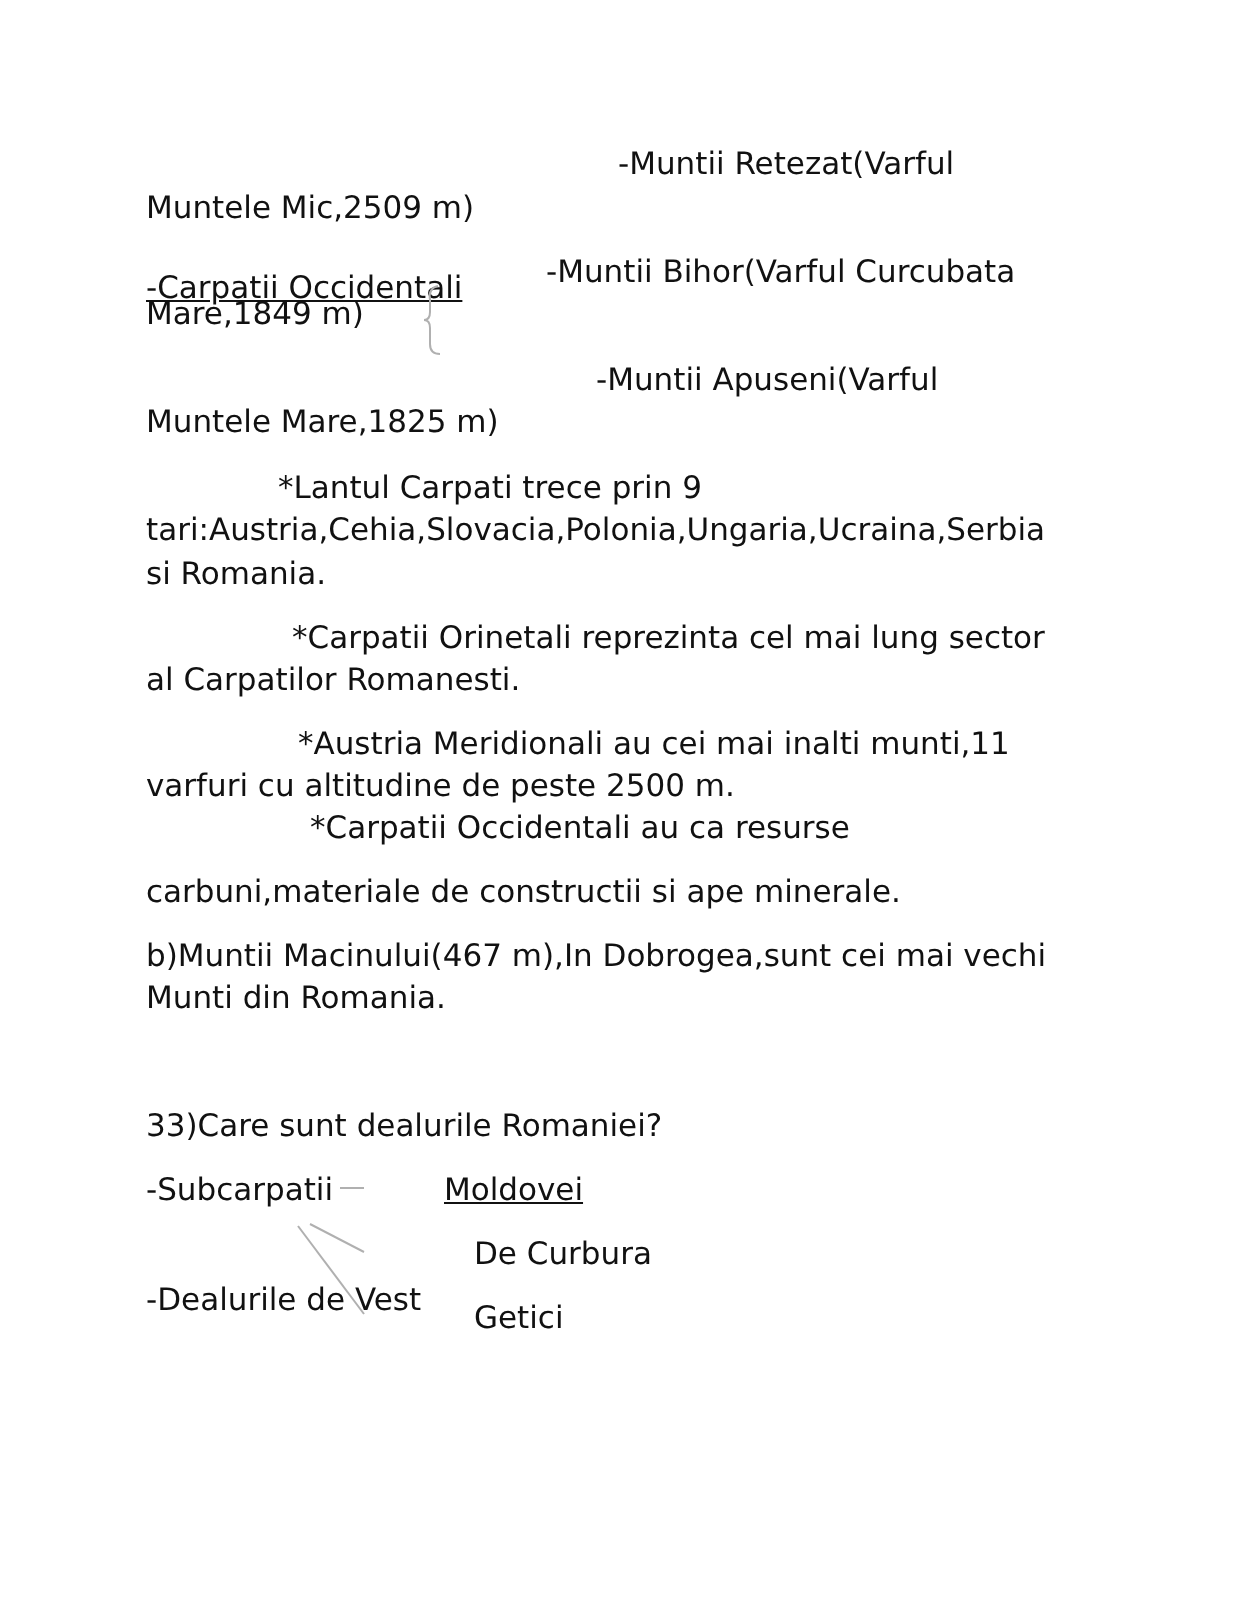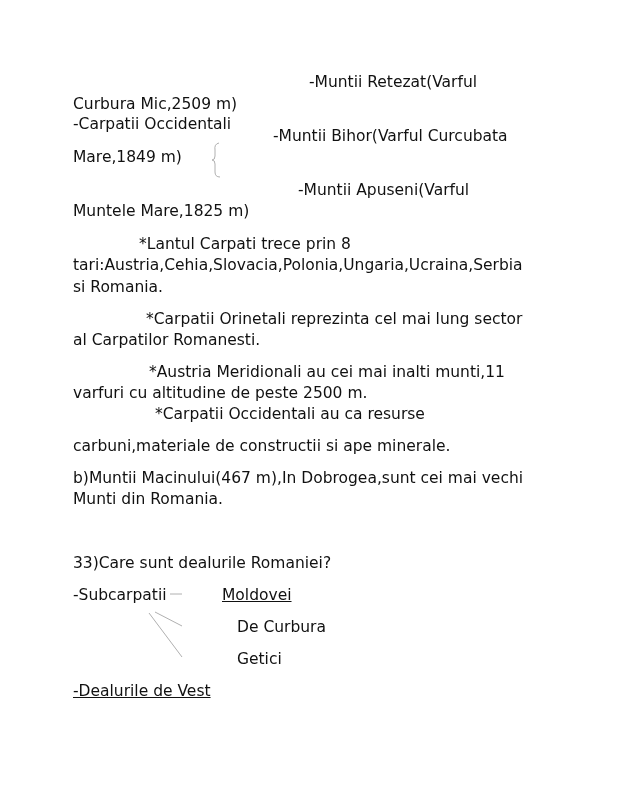--- a/index.html
+++ b/index.html
@@ -29,51 +29,51 @@
       height: 800px;
       pointer-events: none;
     }
   </style>
 </head>
 <body>
 
 <div>
 
   <div class="line" style="left:309px; top:72px;">-Muntii Retezat(Varful</div>
-  <div class="line" style="left:73px; top:94px;">Curbura Mic,2509 m)</div>
+  <div class="line" style="left:73px; top:94px;">Muntele Mic,2509 m)</div>
 
-  <div class="line" style="left:73px; top:114px;">-Carpatii Occidentali</div>
+  <div class="line" style="left:73px; top:134px;text-decoration:underline;">-Carpatii Occidentali</div>
   <div class="line" style="left:273px; top:126px;">-Muntii Bihor(Varful Curcubata</div>
   <div class="line" style="left:73px; top:147px;">Mare,1849 m)</div>
 
   <div class="line" style="left:298px; top:180px;">-Muntii Apuseni(Varful</div>
   <div class="line" style="left:73px; top:201px;text-align:right;">Muntele Mare,1825 m)</div>
 
-  <div class="line" style="left:139px; top:234px;">*Lantul Carpati trece prin 8</div>
+  <div class="line" style="left:139px; top:234px;">*Lantul Carpati trece prin 9</div>
   <div class="line" style="left:73px; top:255px;">tari:Austria,Cehia,Slovacia,Polonia,Ungaria,Ucraina,Serbia</div>
   <div class="line" style="left:73px; top:277px;">si Romania.</div>
 
   <div class="line" style="left:146px; top:309px;">*Carpatii Orinetali reprezinta cel mai lung sector</div>
   <div class="line" style="left:73px; top:330px;">al Carpatilor Romanesti.</div>
 
   <div class="line" style="left:149px; top:362px;">*Austria Meridionali au cei mai inalti munti,11</div>
   <div class="line" style="left:73px; top:383px;">varfuri cu altitudine de peste 2500 m.</div>
 
   <div class="line" style="left:155px; top:404px;">*Carpatii Occidentali au ca resurse</div>
   <div class="line" style="left:73px; top:436px;">carbuni,materiale de constructii si ape minerale.</div>
 
   <div class="line" style="left:73px; top:468px;">b)Muntii Macinului(467 m),In Dobrogea,sunt cei mai vechi</div>
   <div class="line" style="left:73px; top:489px;">Munti din Romania.</div>
 
   <div class="line" style="left:73px; top:553px;">33)Care sunt dealurile Romaniei?</div>
   <div class="line" style="left:73px; top:585px;">-Subcarpatii</div>
   <div class="line" style="left:222px; top:585px;text-decoration:underline;">Moldovei</div>
   <div class="line" style="left:237px; top:617px;">De Curbura</div>
   <div class="line" style="left:237px; top:649px;text-align:center;">Getici</div>
-  <div class="line" style="left:73px; top:681px;text-decoration:underline;">-Dealurile de Vest</div>
+  <div class="line" style="left:73px; top:640px;">-Dealurile de Vest</div>
 
   <svg class="overlay" viewBox="0 0 618 800">
 
     <path d="M219 143 Q214 144 215 150 L215 156 Q215 160 212 160 Q215 160 215 164 L215 172 Q215 177 220 177" fill="none" stroke="#b0b0b0" stroke-width="1"></path>
 
     <line x1="170" y1="594" x2="182" y2="594" stroke="#b0b0b0" stroke-width="1"></line>
     <line x1="155" y1="612" x2="182" y2="626" stroke="#b0b0b0" stroke-width="1"></line>
     <line x1="149" y1="613" x2="182" y2="657" stroke="#b0b0b0" stroke-width="1"></line>
   </svg>
 

